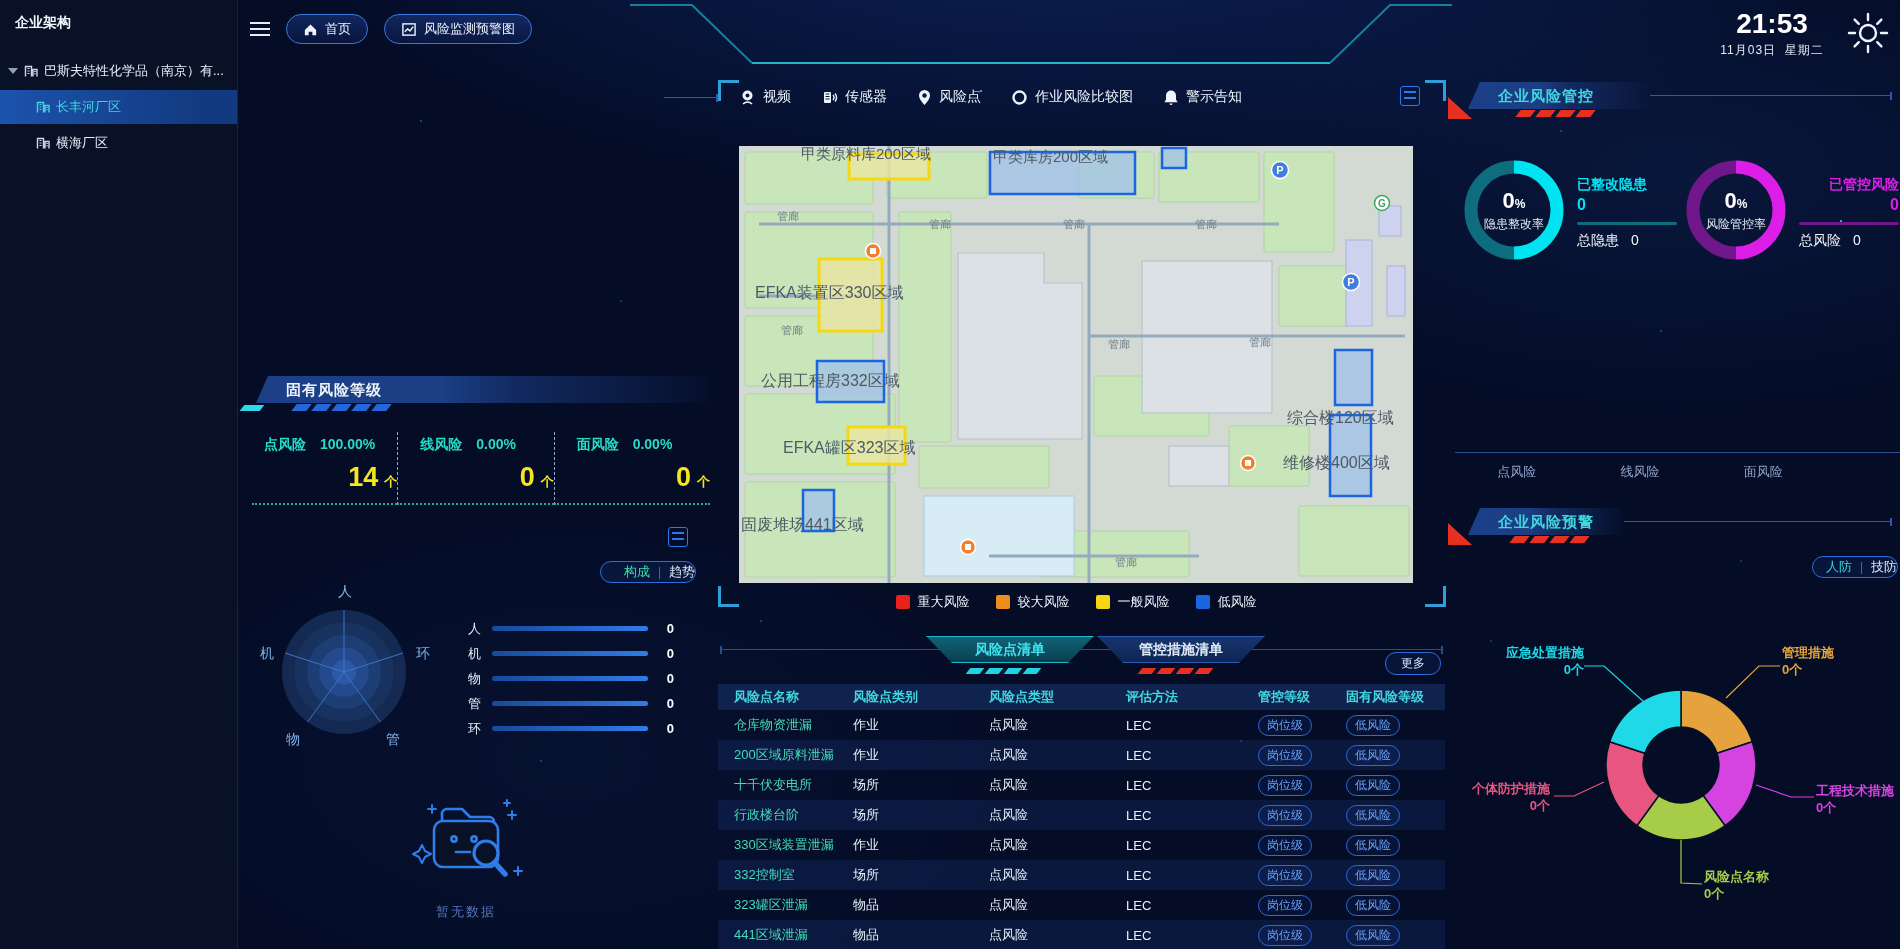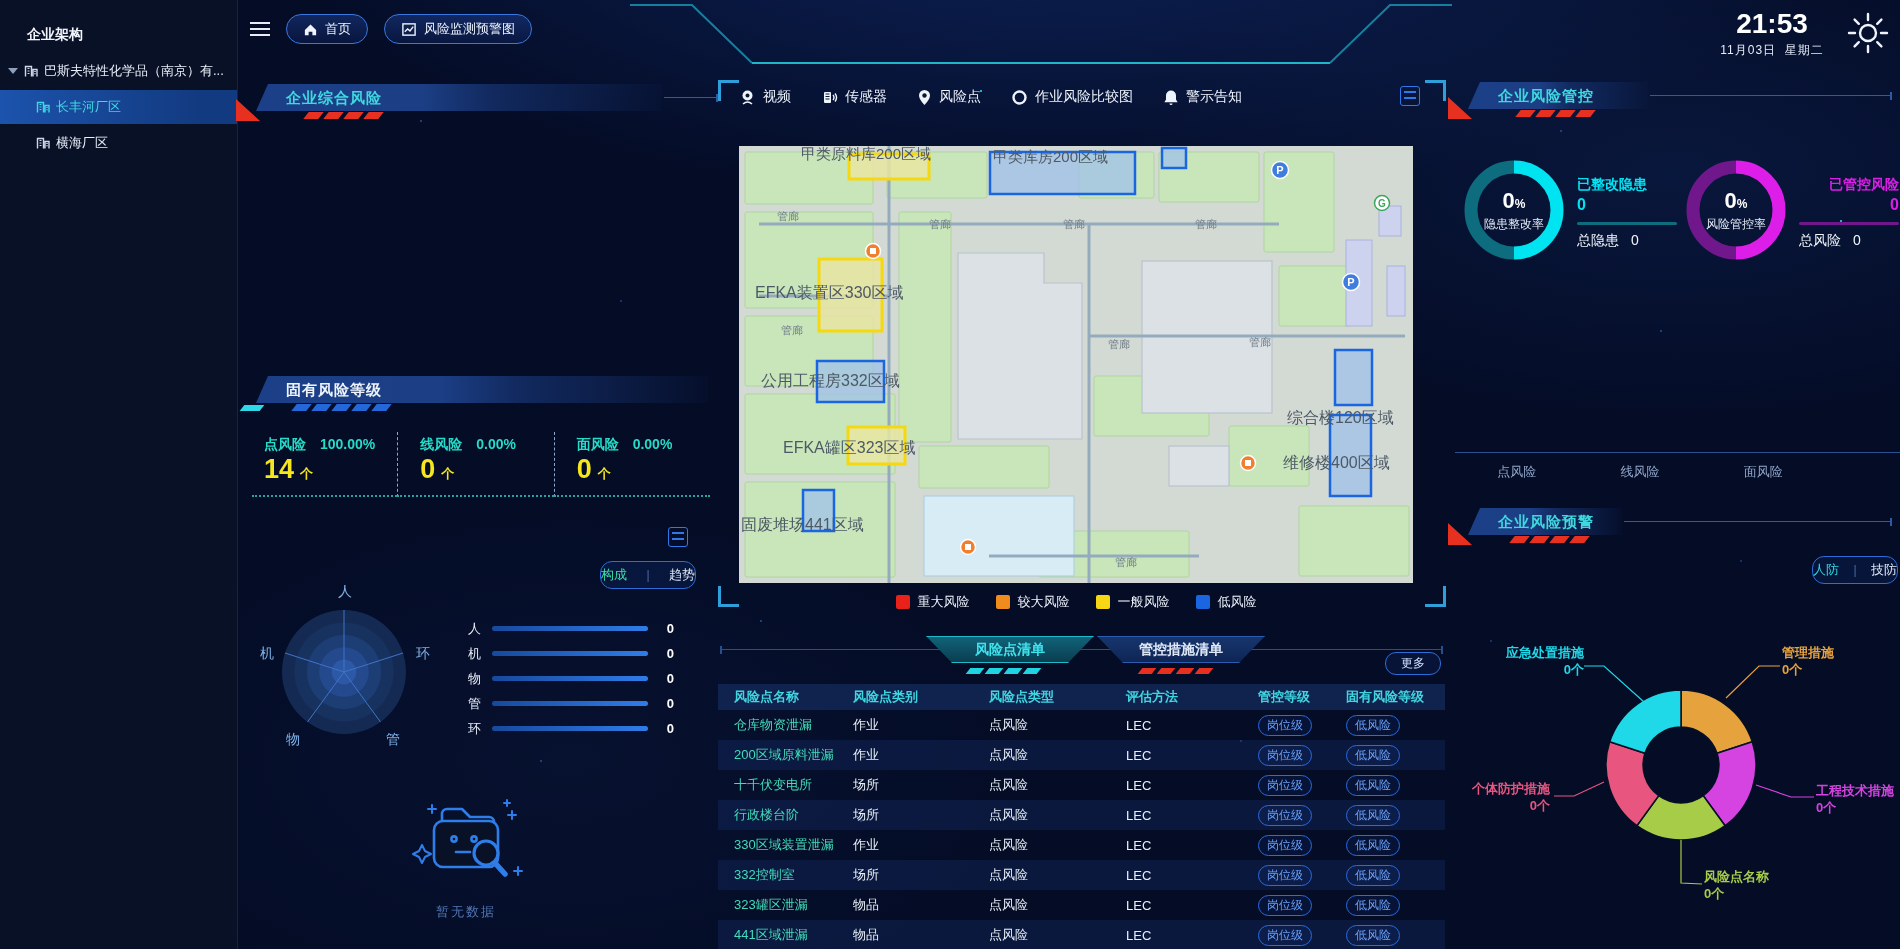--- a/index.html
+++ b/index.html
@@ -10,21 +10,21 @@
       radial-gradient(900px 420px at 88% 18%, rgba(10,26,66,.8) 0%, rgba(10,26,66,0) 60%),
       radial-gradient(700px 400px at 30% 80%, rgba(8,20,52,.7) 0%, rgba(8,20,52,0) 65%),
       #040c26;}
   .stars{position:absolute;width:2px;height:2px;border-radius:50%;background:#2f5ea8;
     box-shadow:420px 120px #27508f,620px 300px #1e4078,760px 620px #27508f,980px 90px #35e0e8,
     1120px 240px #1e4078,1330px 420px #27508f,1490px 640px #1e4078,1660px 330px #27508f,
     1740px 560px #1e4078,540px 760px #27508f,300px 400px #1e4078,860px 820px #27508f,
     1240px 740px #1e4078,1560px 130px #27508f,1840px 220px #35e0e8,120px 640px #1e4078;}
   
   #sidebar{position:absolute;left:0;top:0;width:237px;height:949px;background:#081126;border-right:1px solid #15234a;}
-  #sidebar h1{margin:12px;padding:14px 0 0 15px;font-size:14px;font-weight:bold;color:#f2f6fc;}
+  #sidebar h1{margin:0;padding:14px 0 0 15px;font-size:14px;font-weight:bold;color:#f2f6fc;}
   .tree-root{position:absolute;left:0;top:58px;width:100%;height:26px;display:flex;align-items:center;font-size:13px;color:#e9eff9;cursor:default;}
   .tw{width:0;height:0;border-left:5px solid transparent;border-right:5px solid transparent;border-top:6px solid #8fa0bd;margin:0 6px 0 8px;}
   .bld{flex:0 0 14px;margin-right:6px;}
   .tree-item{position:absolute;left:0;width:100%;height:34px;display:flex;align-items:center;padding-left:36px;box-sizing:border-box;font-size:13px;color:#e9eff9;}
   .tree-item.sel{background:linear-gradient(90deg,#1c53ac 0%,#123a80 85%);color:#3fd8e0;}
   
   .hamb{position:absolute;left:250px;top:22px;width:20px;height:16px;cursor:pointer;}
   .hamb i{display:block;height:2px;background:#e8eef8;margin-bottom:4px;}
   .navbtn{position:absolute;top:14px;height:30px;border:1px solid #3a78e0;border-radius:16px;
     display:flex;align-items:center;gap:7px;padding:0 16px;font-size:13px;color:#eef3fc;
@@ -50,24 +50,24 @@
   .stripes.red i{background:#e83020;}
   .stripes.blu i{background:#2467d8;}
   .slash{position:absolute;left:-8px;bottom:-8px;width:20px;height:6px;background:#2fd8e8;transform:skewX(-38deg);}
   .hline{position:absolute;height:1px;background:#2b5aa8;}
   .hline::after{content:"";position:absolute;right:0;top:-3px;width:2px;height:8px;background:#2b5aa8;}
   
   .stats{position:absolute;left:252px;top:432px;width:458px;display:flex;}
   .stat{flex:1;padding:4px 0 10px 12px;border-bottom:2px dotted rgba(47,216,200,.75);}
   .stat+.stat{border-left:1px dashed #8fa6c8;}
   .stat .lbl{font-size:14px;font-weight:bold;color:#25dcc8;display:flex;gap:14px;}
-  .stat .val{margin-top:0;font-size:27px;font-weight:bold;color:#f5e61e;}
+  .stat .val{margin-top:8px;font-size:27px;font-weight:bold;color:#f5e61e;text-align:right;}
   .stat .unit{font-size:13px;font-weight:bold;margin-left:6px;}
-  .pill{position:absolute;height:28px;border:1px solid #2e6cd8;border-radius:12px;background:rgba(15,40,100,.35);
-    display:flex;align-items:center;justify-content:space-between;gap:8px;font-size:13px;cursor:pointer;box-sizing:border-box;}
+  .pill{position:absolute;height:22px;border:1px solid #2e6cd8;border-radius:12px;background:rgba(15,40,100,.35);
+    display:flex;align-items:center;justify-content:flex-end;gap:8px;font-size:13px;cursor:pointer;box-sizing:border-box;}
   .pill .dv{color:#4a6aa0;font-size:12px;}
   .bars{position:absolute;left:468px;top:616px;width:206px;}
   .brow{display:flex;align-items:center;height:25px;font-size:13px;}
   .brow .bl{width:18px;color:#e8eef8;}
   .brow .bar{flex:1;height:5px;border-radius:3px;margin:0 10px 0 6px;background:linear-gradient(90deg,#14folly,#14448c);
     background:linear-gradient(90deg,#17499c,#2f7de8);}
   .brow .bv{width:16px;text-align:right;color:#ffffff;font-weight:bold;}
   .empty{position:absolute;left:402px;top:793px;width:128px;text-align:center;}
   .empty .cap{margin-top:6px;font-size:13px;color:#5076b5;letter-spacing:2px;}
   .mini-ic{position:absolute;width:20px;height:20px;border:1.5px solid #2f78e8;border-radius:3px;box-sizing:border-box;cursor:pointer;}
@@ -189,31 +189,20 @@
         <line x1="22" y1="36" x2="22" y2="42"></line>
       <line x1="3" y1="23" x2="9" y2="23"></line>
         <line x1="35" y1="23" x2="41" y2="23"></line>
       <line x1="8.6" y1="9.6" x2="12.8" y2="13.8"></line>
         <line x1="31.2" y1="32.2" x2="35.4" y2="36.4"></line>
       <line x1="8.6" y1="36.4" x2="12.8" y2="32.2"></line>
         <line x1="31.2" y1="13.8" x2="35.4" y2="9.6"></line>
     </g>
   </svg>
 
-  <div class="sec-hdr red" style="left:250px;top:84px;width:412px;">
-    <div class="tri"></div>
-    <div class="bg1"></div>
-    <div class="txt">企业综合风险</div>
-    <div class="stripes red" style="left:56px;">
-        <i></i>
-        <i></i>
-        <i></i>
-        <i></i>
-      </div>
-  </div>
   <div class="hline" style="left:664px;top:97px;width:54px;"></div>
 
   <div class="sec-hdr blue" style="left:250px;top:376px;width:458px;">
     <div class="bg1"></div>
     <div class="txt">固有风险等级</div>
     <div class="slash"></div>
     <div class="stripes blu" style="left:44px;">
         <i></i>
         <i></i>
         <i></i>

